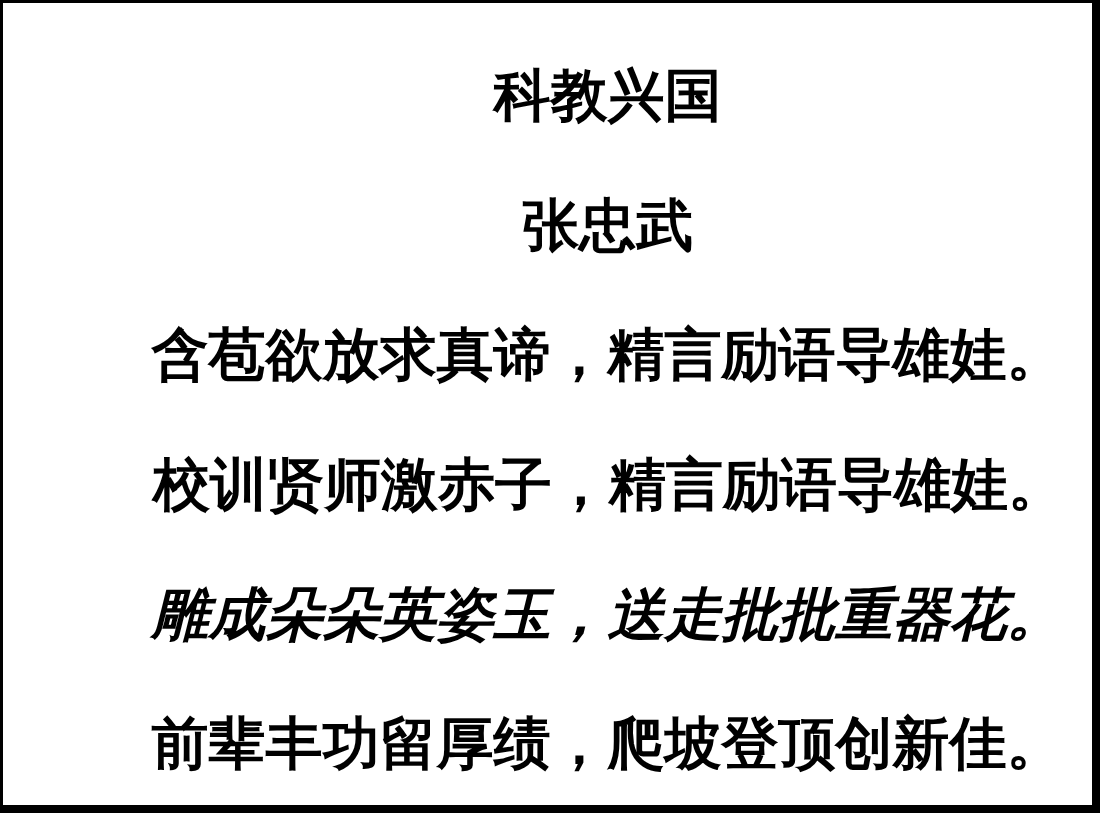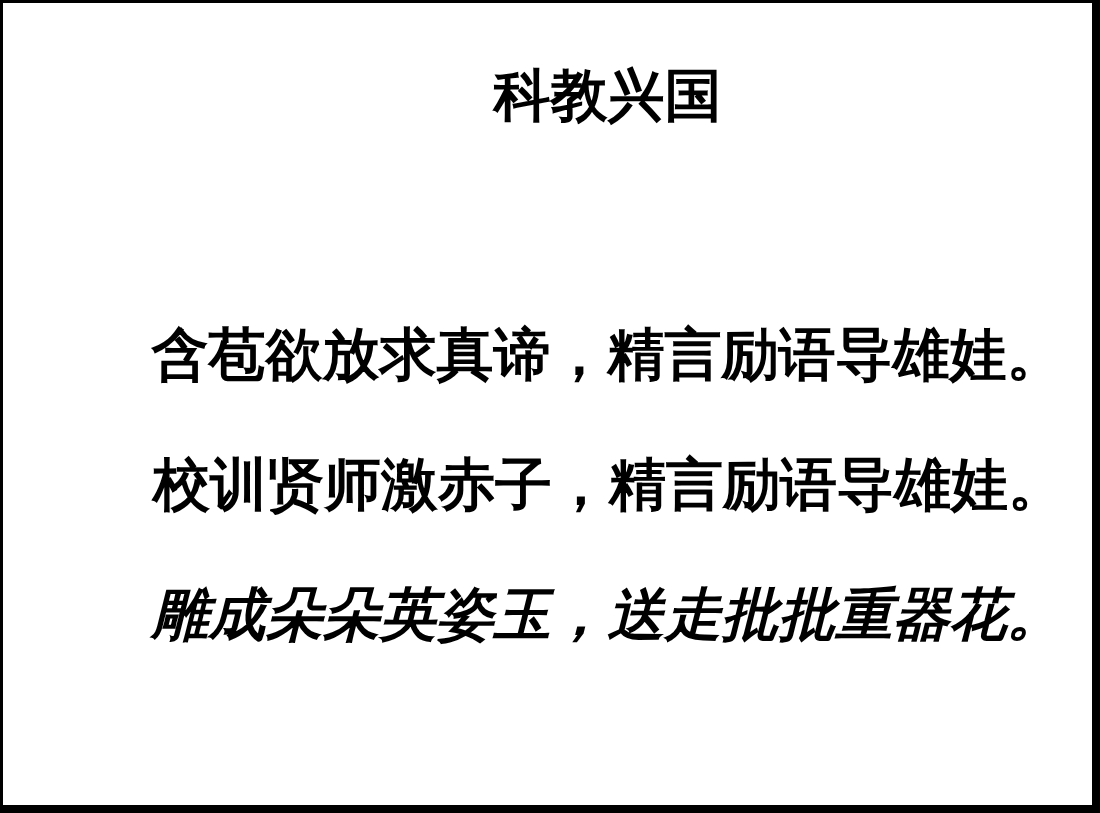--- a/index.html
+++ b/index.html
@@ -45,17 +45,19 @@
   .line-2 { top: 448px; text-align: right; }
   .line-3 { top: 578px; font-style: italic; }
   .line-4 { top: 707px; }
 </style>
 </head>
 <body>
 
 <div class="page">
   <div class="content">
     <div class="text-line title">科教兴国</div>
+    <div class="text-line author">张忠武</div>
     <div class="text-line line-1">含苞欲放求真谛，精言励语导雄娃。</div>
     <div class="text-line line-2">校训贤师激赤子，精言励语导雄娃。</div>
     <div class="text-line line-3">雕成朵朵英姿玉，送走批批重器花。</div>
+    <div class="text-line line-4">前辈丰功留厚绩，爬坡登顶创新佳。</div>
   </div>
 </div>
 
 </body></html>

